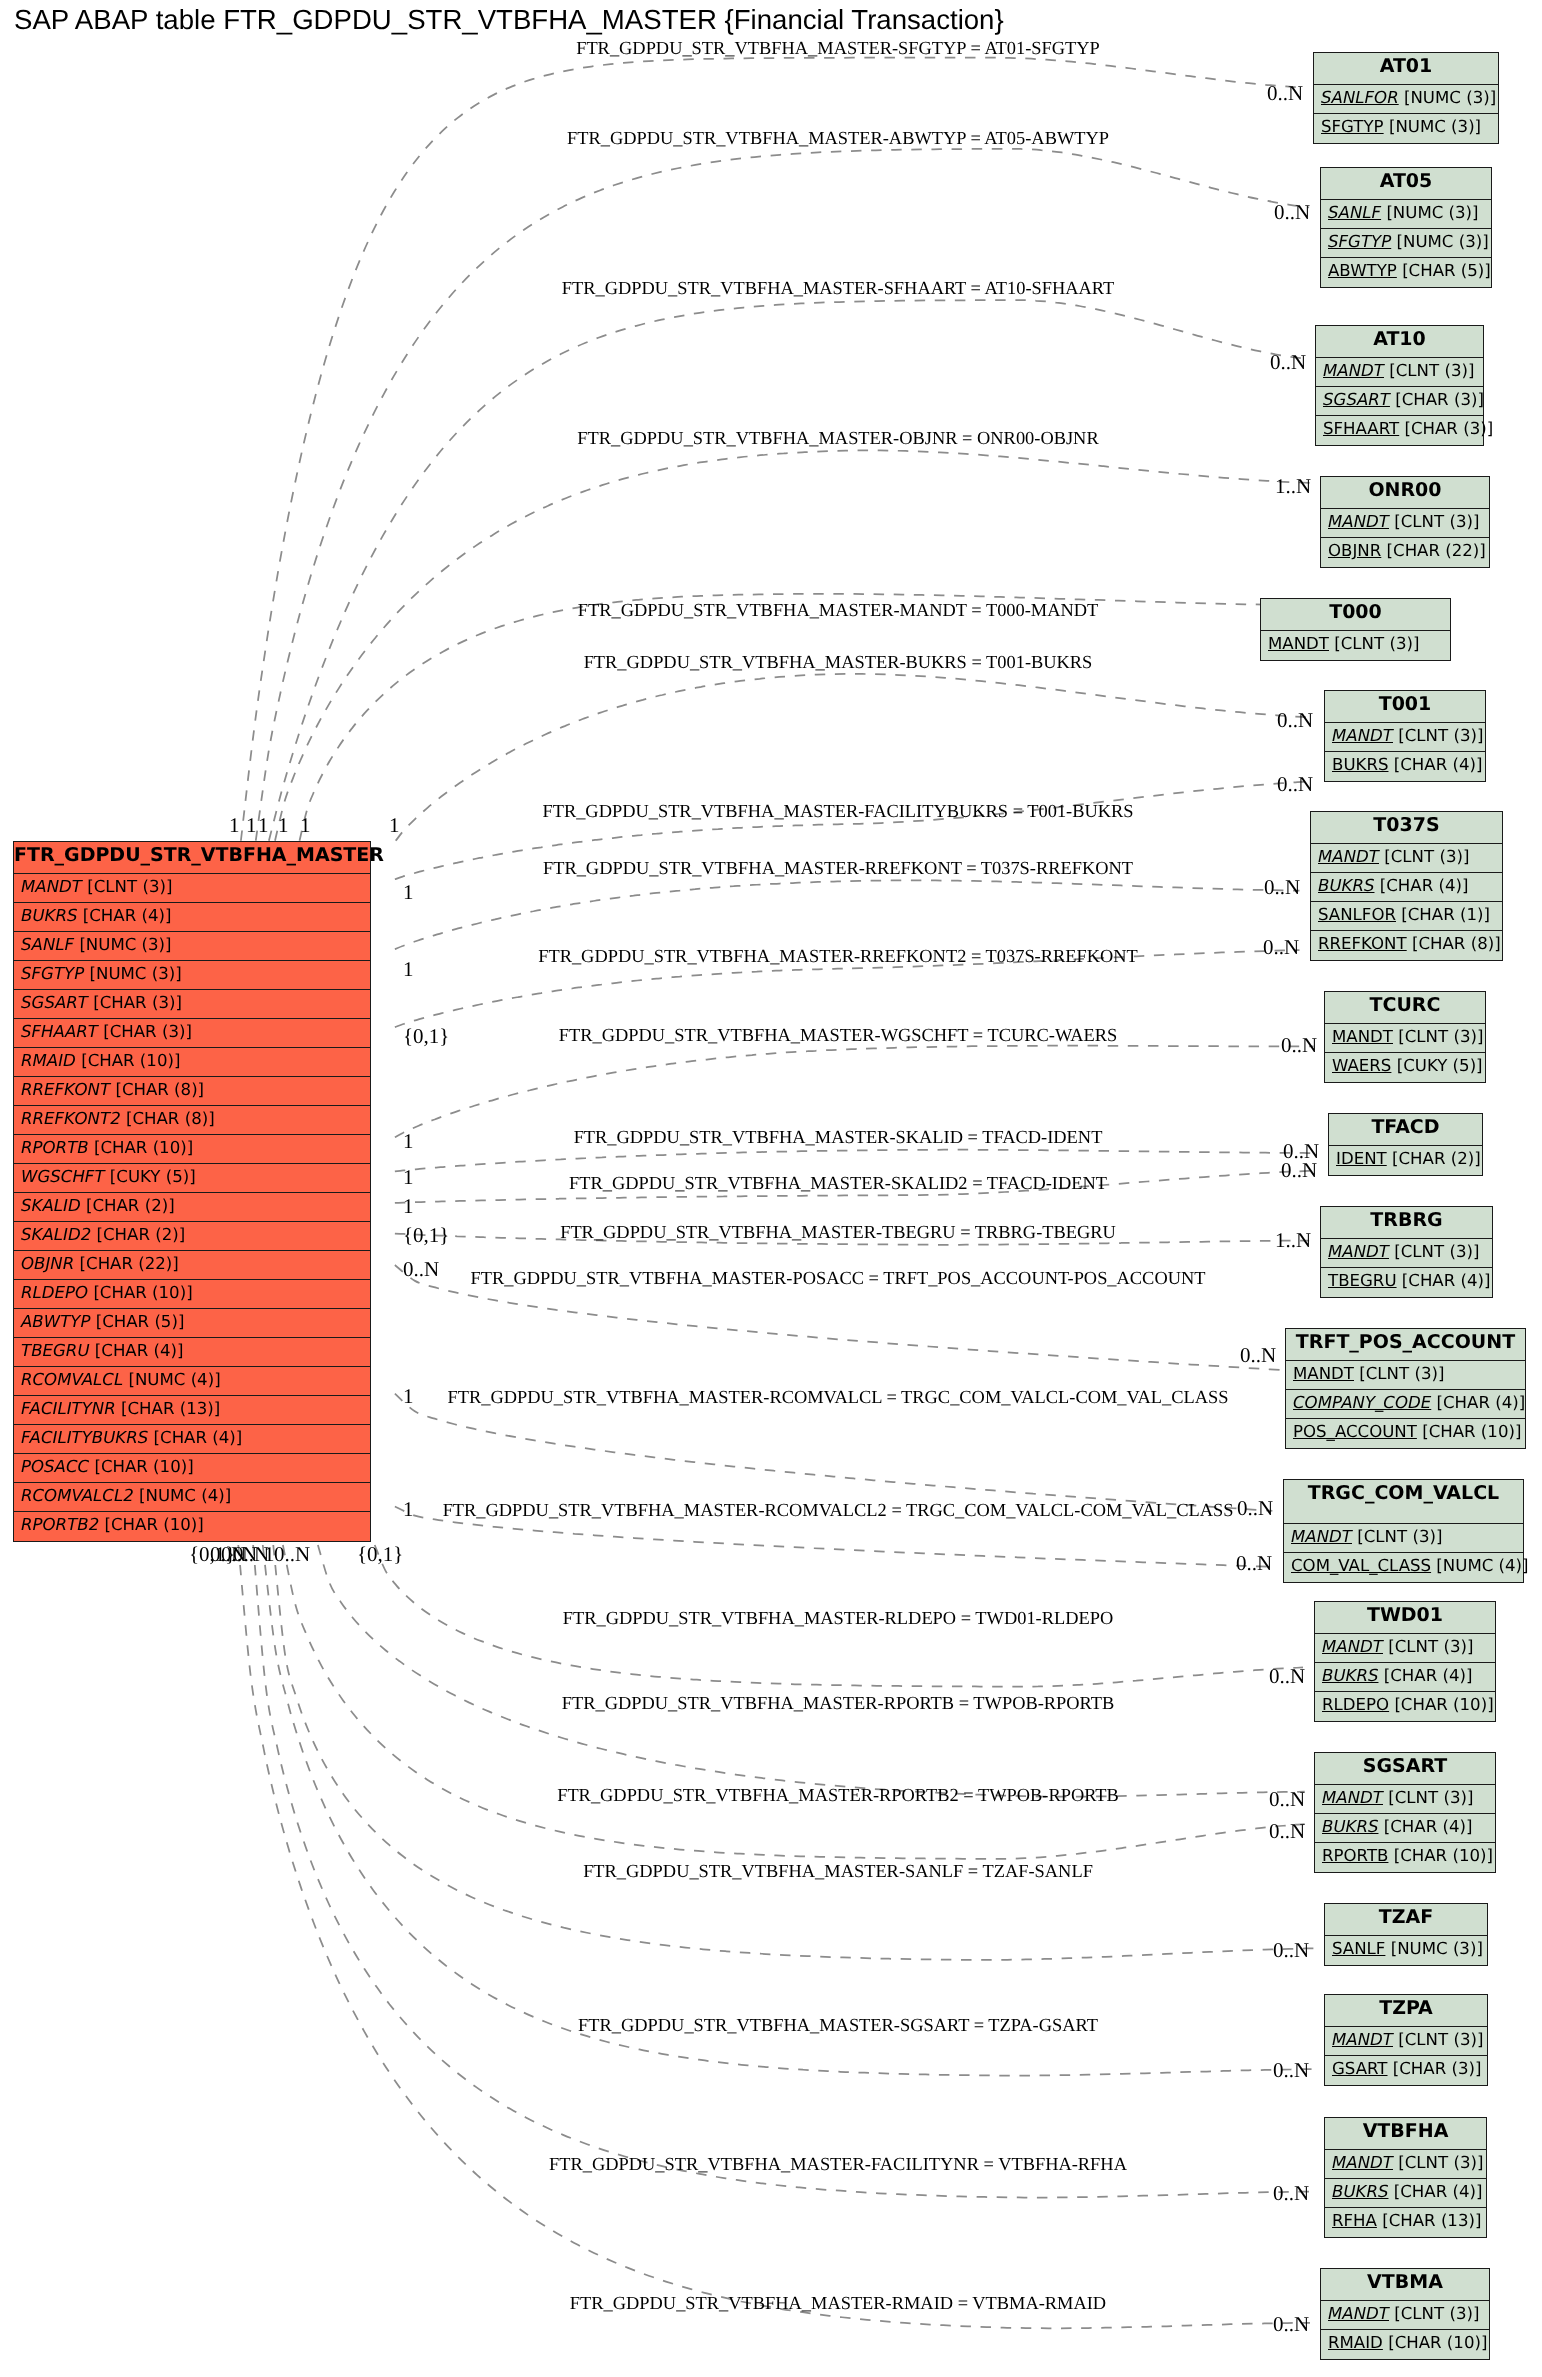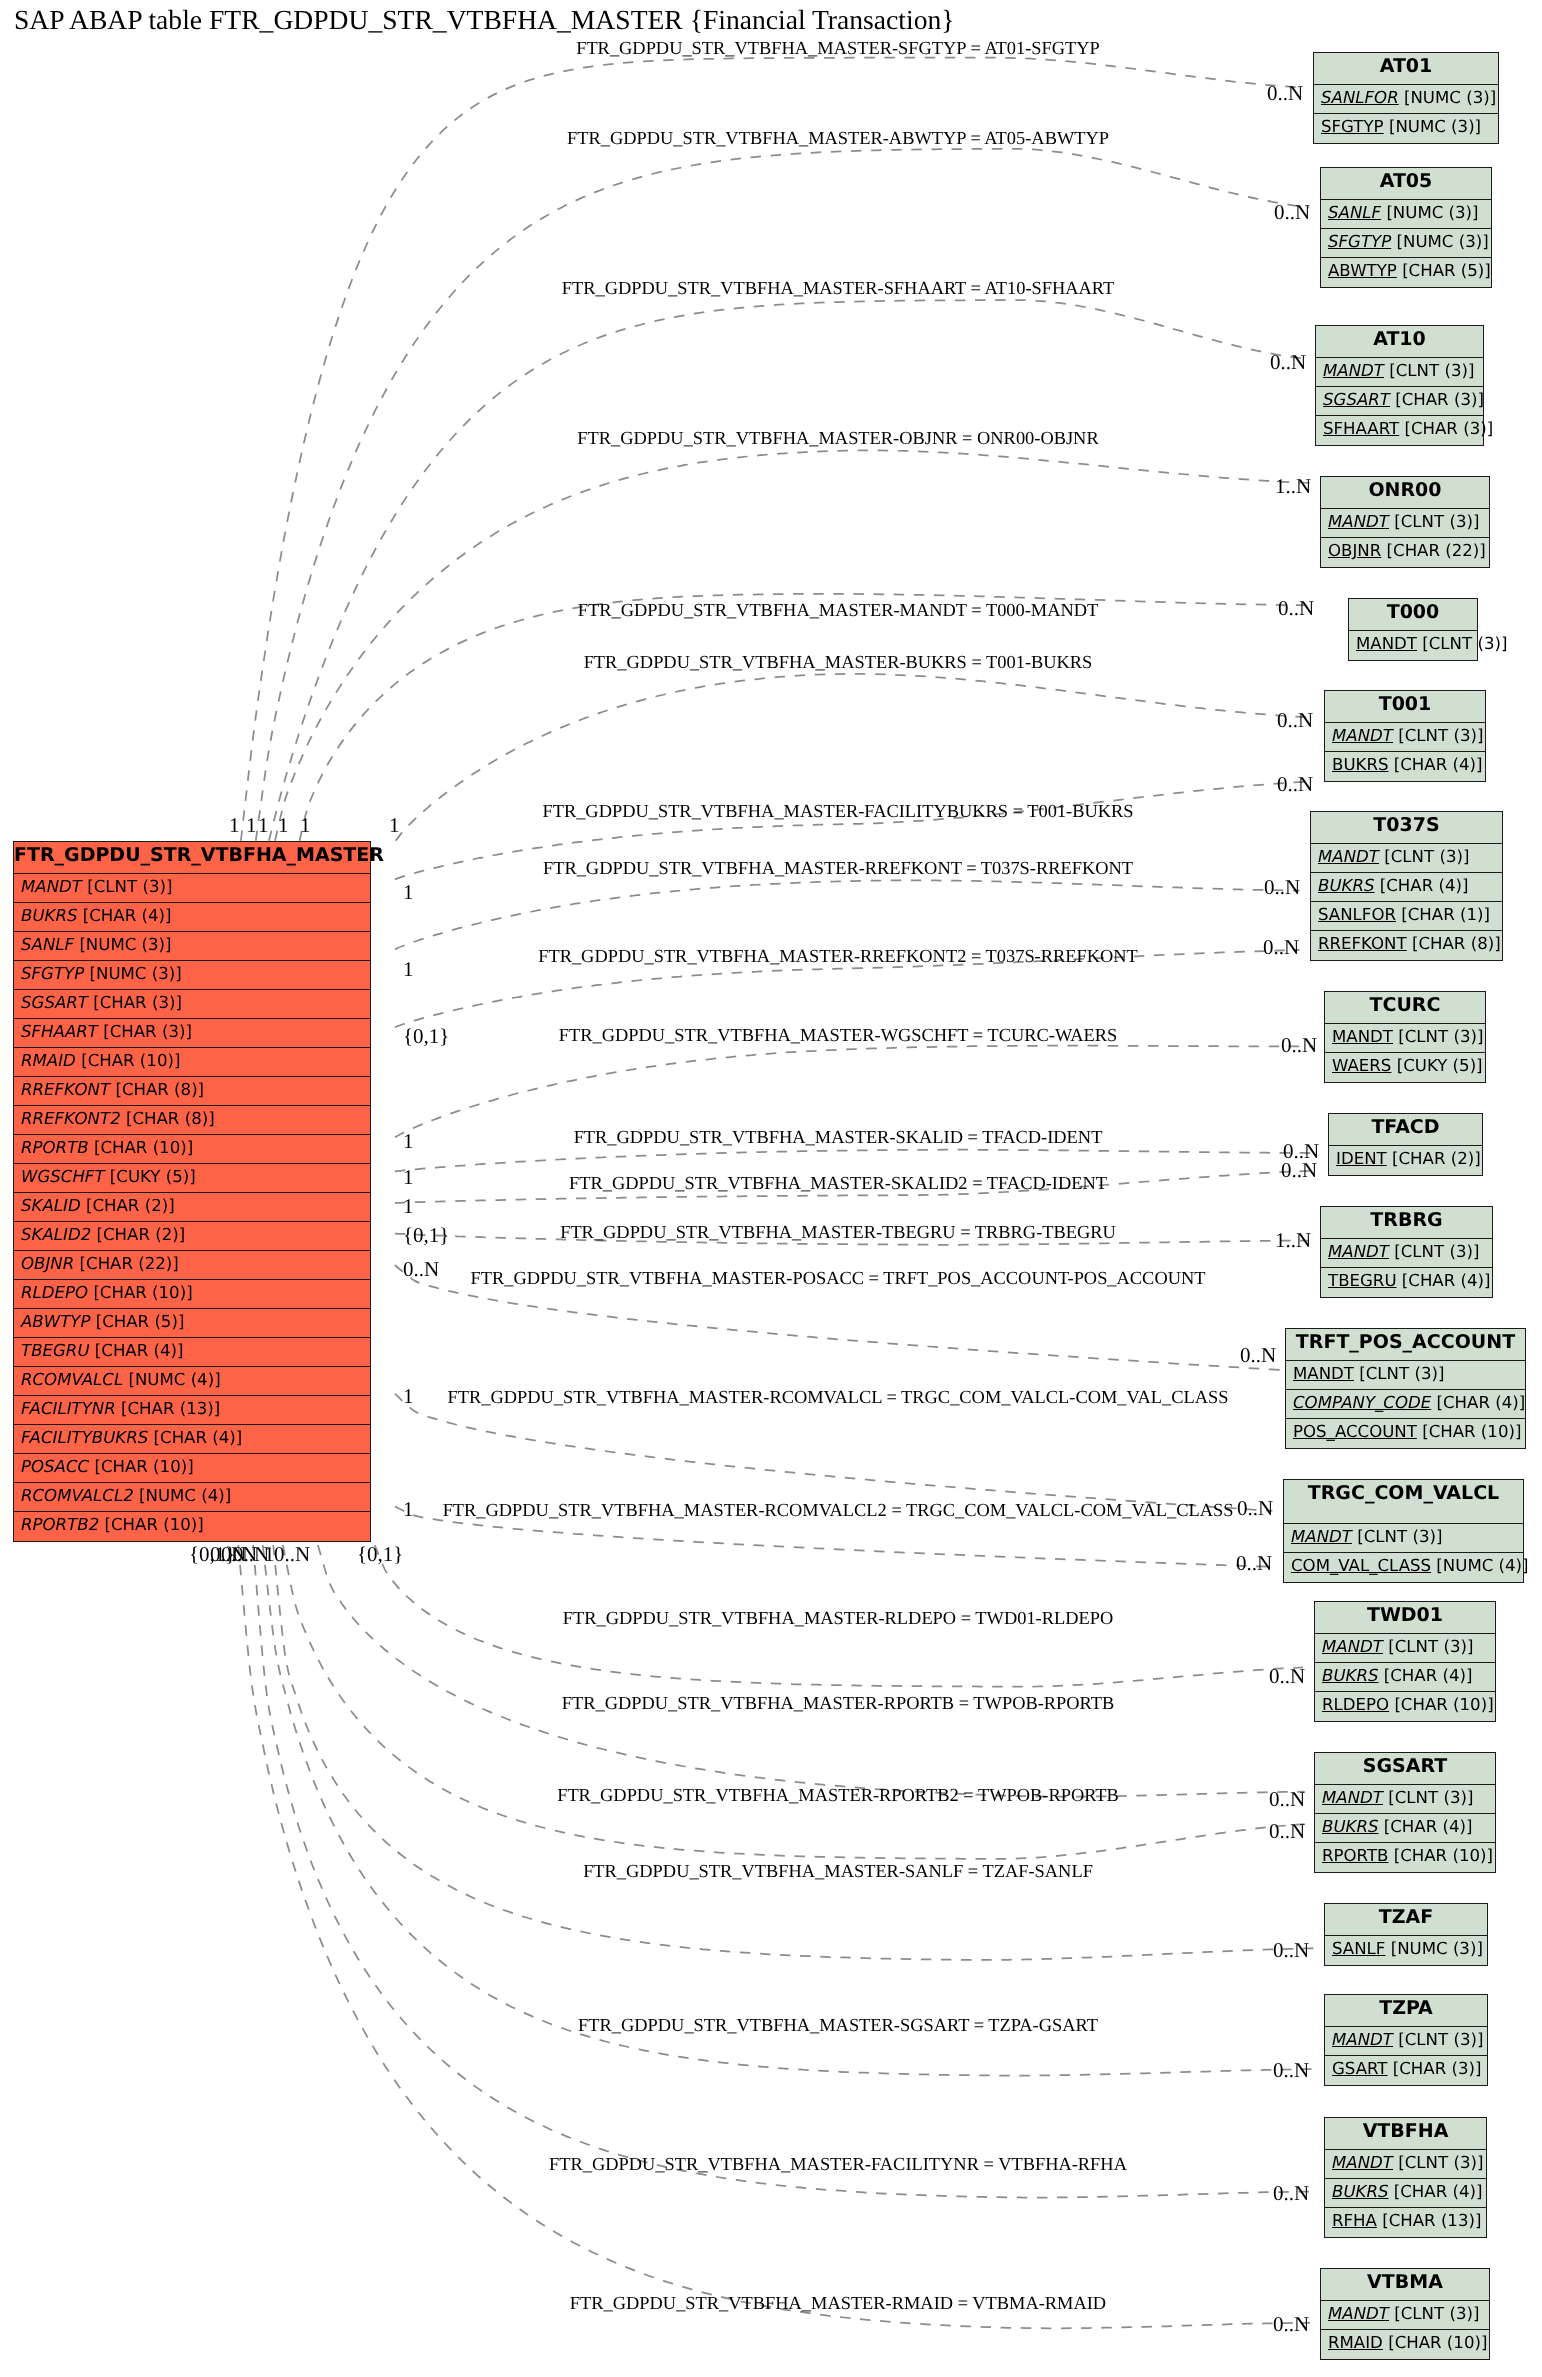--- a/index.html
+++ b/index.html
@@ -1,21 +1,21 @@
 <!DOCTYPE html>
 <html style="font-size:14px"><head>
 <meta charset="utf-8">
 <title>SAP ABAP table FTR_GDPDU_STR_VTBFHA_MASTER</title>
 <style>
   html,body{margin:0;padding:0;background:#ffffff;}
   body{width:1543px;height:2377px;position:relative;overflow:hidden;
        font-family:"DejaVu Sans",sans-serif;
        -webkit-font-smoothing:antialiased;text-rendering:geometricPrecision;}
   #diagram{position:absolute;left:0;top:0;width:1543px;height:2377px;}
-  #page-title{position:absolute;left:14px;top:2.6px;font-family:Liberation Serif, serif;
+  #page-title{position:absolute;left:14px;top:2.6px;font-family:Liberation Sans, sans-serif;
        font-size:27.6px;line-height:33px;color:#000;white-space:nowrap;}
   #edge-layer{position:absolute;left:0;top:0;}
   #edge-layer path{fill:none;stroke:#8c8c8c;stroke-width:2;stroke-dasharray:12 11;}
   .edge-label{position:absolute;font-family:"Liberation Serif",serif;font-size:18.4px;
        line-height:18.4px;color:#000;white-space:nowrap;transform:translateX(-50%);}
   .cardinality{position:absolute;font-family:"Liberation Serif",serif;font-size:21px;
        line-height:21px;color:#000;white-space:nowrap;}
   .db-table{position:absolute;border:1.3px solid #1a1a1a;box-sizing:border-box;}
   .tbl-header{font-weight:bold;text-align:center;border-bottom:1.3px solid #1a1a1a;
        box-sizing:border-box;white-space:nowrap;font-size:19px;}
@@ -168,21 +168,21 @@
   <div class="tbl-header" style="height:32px;line-height:26px">AT10</div>
   <div class="tbl-row" style="height:29px;line-height:26px"><span class="field-name pk">MANDT</span> <span class="field-type">[CLNT (3)]</span></div>
   <div class="tbl-row" style="height:29px;line-height:26px"><span class="field-name pk">SGSART</span> <span class="field-type">[CHAR (3)]</span></div>
   <div class="tbl-row" style="height:29px;line-height:26px"><span class="field-name">SFHAART</span> <span class="field-type">[CHAR (3)]</span></div>
 </div>
 <div class="db-table ref-table" style="left:1320px;top:476px;width:170px">
   <div class="tbl-header" style="height:32px;line-height:26px">ONR00</div>
   <div class="tbl-row" style="height:29px;line-height:26px"><span class="field-name pk">MANDT</span> <span class="field-type">[CLNT (3)]</span></div>
   <div class="tbl-row" style="height:29px;line-height:26px"><span class="field-name">OBJNR</span> <span class="field-type">[CHAR (22)]</span></div>
 </div>
-<div class="db-table ref-table" style="left:1348px;top:598px;width:130px">
+<div class="db-table ref-table" style="left:1260px;top:598px;width:191px">
   <div class="tbl-header" style="height:32px;line-height:26px">T000</div>
   <div class="tbl-row" style="height:29px;line-height:26px"><span class="field-name">MANDT</span> <span class="field-type">[CLNT (3)]</span></div>
 </div>
 <div class="db-table ref-table" style="left:1324px;top:690px;width:162px">
   <div class="tbl-header" style="height:32px;line-height:26px">T001</div>
   <div class="tbl-row" style="height:29px;line-height:26px"><span class="field-name pk">MANDT</span> <span class="field-type">[CLNT (3)]</span></div>
   <div class="tbl-row" style="height:29px;line-height:26px"><span class="field-name">BUKRS</span> <span class="field-type">[CHAR (4)]</span></div>
 </div>
 <div class="db-table ref-table" style="left:1310px;top:811px;width:193px">
   <div class="tbl-header" style="height:32px;line-height:26px">T037S</div>

